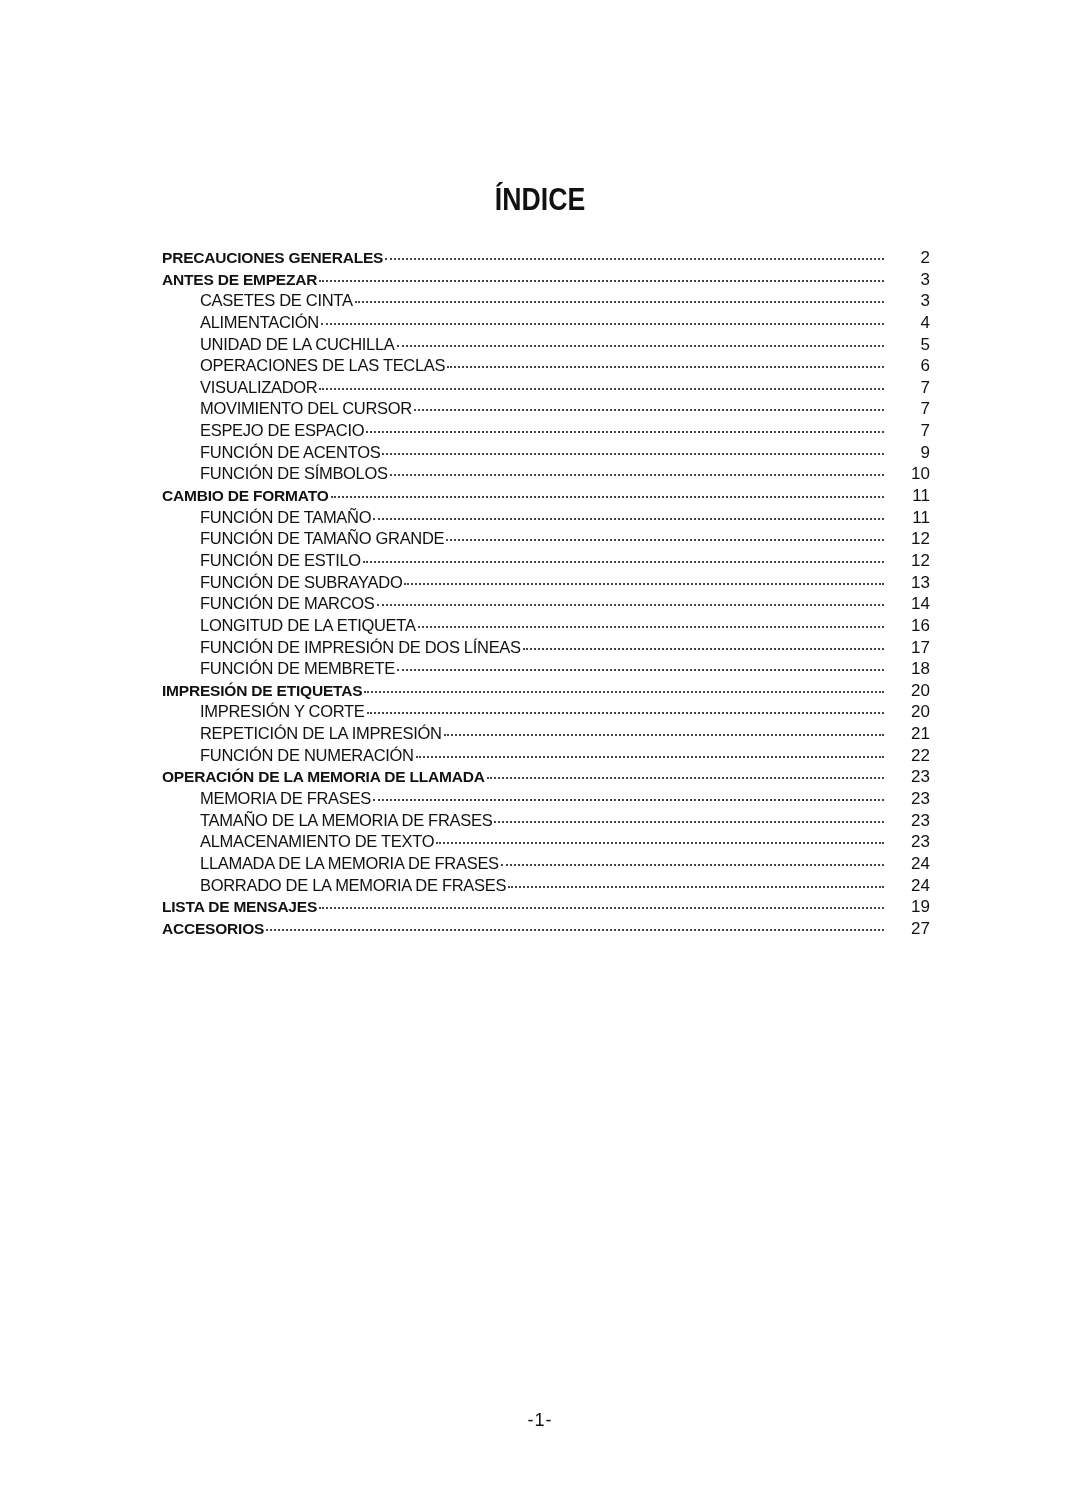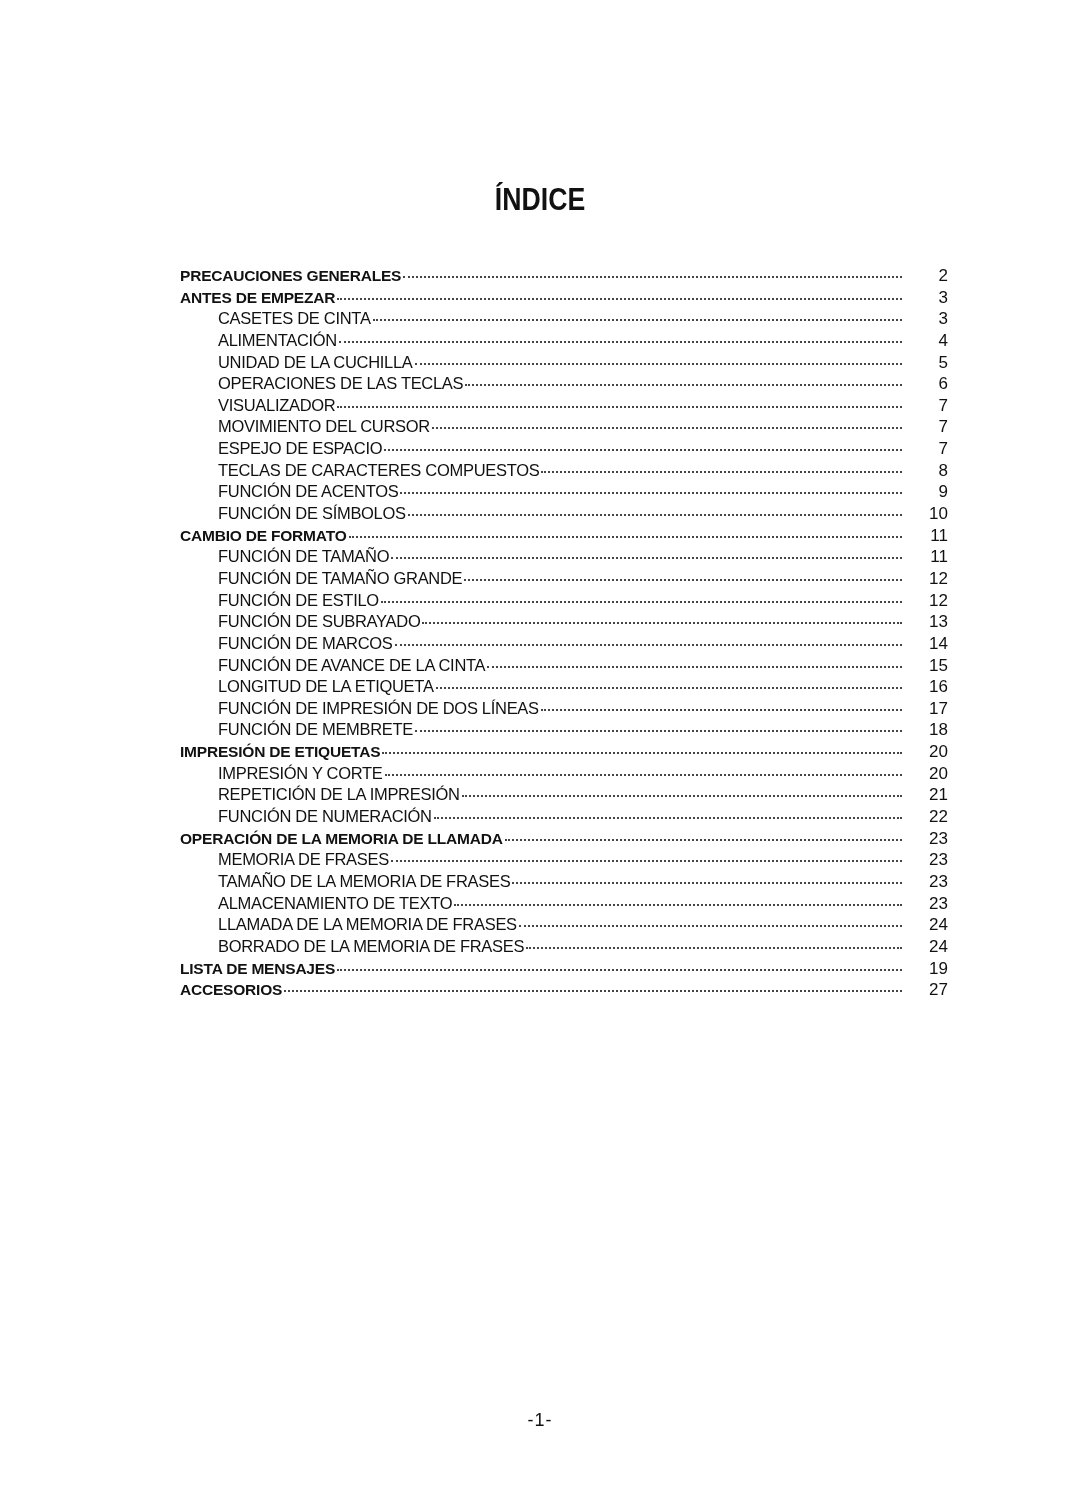--- a/index.html
+++ b/index.html
@@ -26,21 +26,21 @@
       letter-spacing: 0px;
       line-height: 32px;
       transform: scaleX(0.86);
       transform-origin: 540px 0;
     }
     .toc {
       position: absolute;
       top: 247px;
       left: 162px;
       width: 768px;
-      margin: 18px;
+      margin: 0;
       padding: 0;
       list-style: none;
     }
     .toc-row {
       position: relative;
       height: 21.65px;
       line-height: 21.65px;
       display: flex;
       align-items: baseline;
       white-space: nowrap;
@@ -136,25 +136,20 @@
       <span class="label">MOVIMIENTO DEL CURSOR</span>
       <span class="leader"></span>
       <span class="page">7</span>
     </li>
     <li class="toc-row level-2">
       <span class="label">ESPEJO DE ESPACIO</span>
       <span class="leader"></span>
       <span class="page">7</span>
     </li>
     <li class="toc-row level-2">
-      <span class="label">TECLAS DE CARACTERES COMPUESTOS</span>
-      <span class="leader"></span>
-      <span class="page">8</span>
-    </li>
-    <li class="toc-row level-2">
       <span class="label">FUNCIÓN DE ACENTOS</span>
       <span class="leader"></span>
       <span class="page">9</span>
     </li>
     <li class="toc-row level-2">
       <span class="label">FUNCIÓN DE SÍMBOLOS</span>
       <span class="leader"></span>
       <span class="page">10</span>
     </li>
     <li class="toc-row level-1">
@@ -181,25 +176,20 @@
       <span class="label">FUNCIÓN DE SUBRAYADO</span>
       <span class="leader"></span>
       <span class="page">13</span>
     </li>
     <li class="toc-row level-2">
       <span class="label">FUNCIÓN DE MARCOS</span>
       <span class="leader"></span>
       <span class="page">14</span>
     </li>
     <li class="toc-row level-2">
-      <span class="label">FUNCIÓN DE AVANCE DE LA CINTA</span>
-      <span class="leader"></span>
-      <span class="page">15</span>
-    </li>
-    <li class="toc-row level-2">
       <span class="label">LONGITUD DE LA ETIQUETA</span>
       <span class="leader"></span>
       <span class="page">16</span>
     </li>
     <li class="toc-row level-2">
       <span class="label">FUNCIÓN DE IMPRESIÓN DE DOS LÍNEAS</span>
       <span class="leader"></span>
       <span class="page">17</span>
     </li>
     <li class="toc-row level-2">

